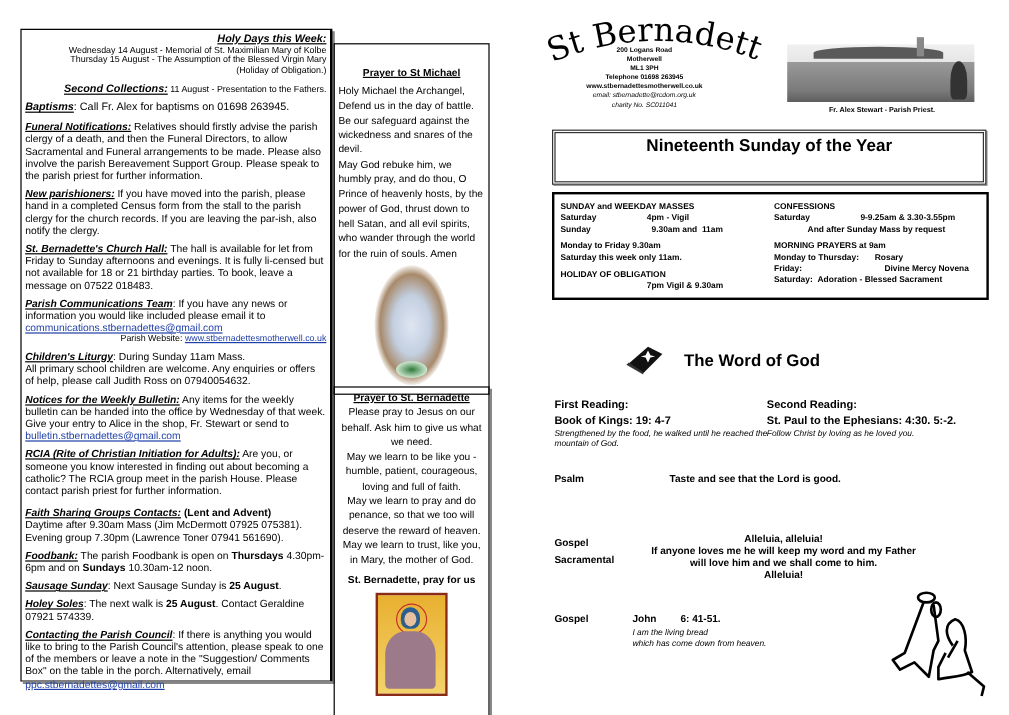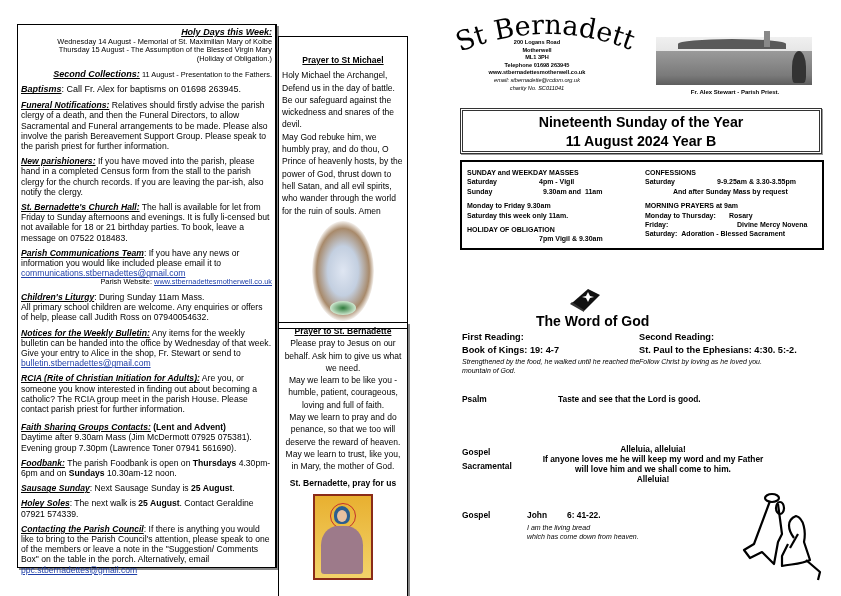--- a/index.html
+++ b/index.html
@@ -41,21 +41,21 @@
 
   #title-box { position:absolute; left:460px; top:108px; width:362px; height:46px; border:3px double #333; box-shadow:1px 1px 0 #999; box-sizing:border-box; text-align:center; font-weight:bold; font-size:14.2px; line-height:19px; padding-top:2px; }
 
   #masses-box { position:absolute; left:460px; top:160px; width:364px; height:90px; border:2px solid #000; box-sizing:border-box; font-size:7px; line-height:9.4px; font-weight:bold; }
   #masses-col { position:absolute; left:5px; top:6px; width:170px; }
   #conf-col { position:absolute; left:183px; top:6px; width:178px; }
   .row { display:flex; }
   .row .k { width:64px; }
   .gap { height:5px; }
 
-  #word { position:absolute; left:520px; top:287px; display:flex; align-items:center;flex-direction:column; }
+  #word { position:absolute; left:520px; top:287px; display:flex; align-items:center; }
   #word .title { font-size:14px; font-weight:bold; margin-left:16px; }
   .reading-label { font-weight:bold; font-size:9.2px; }
   .reading-ref { font-weight:bold; font-size:9.2px; }
   .reading-sub { font-style:italic; font-size:7px; line-height:9px; }
   #first { position:absolute; left:462px; top:331px; width:180px; line-height:13px; }
   #second { position:absolute; left:639px; top:331px; width:190px; line-height:13px; }
   #psalm-l { position:absolute; left:462px; top:394px; font-weight:bold; font-size:8.4px; }
   #psalm-t { position:absolute; left:544px; top:394px; font-weight:bold; font-size:8.4px;margin-left:14px; }
   #acc-l { position:absolute; left:462px; top:445px; font-weight:bold; font-size:8.4px; line-height:14px; }
   #acc-t { position:absolute; left:528px; top:444px; width:250px; text-align:center; font-weight:bold; font-size:8.4px; line-height:10px; }
@@ -168,21 +168,20 @@
 </div>
 <div id="church">
   <div class="roof"></div>
     <div class="tower"></div>
     <div class="tree"></div>
 </div>
 <div id="priest">Fr. Alex Stewart  - Parish Priest.</div>
 
 <div id="title-box">
   <div>Nineteenth Sunday of the Year</div>
-  <div>11 August 2024   Year B</div>
 </div>
 
 <div id="masses-box">
   <div id="masses-col">
     <div>SUNDAY and WEEKDAY MASSES</div>
     <div class="row">
         <span class="k">Saturday</span>
         <span style="margin-left:8px">4pm  - Vigil</span>
       </div>
     <div class="row">
@@ -248,21 +247,21 @@
   <div>Sacramental</div>
 </div>
 <div id="acc-t">
   <div>Alleluia, alleluia!</div>
   <div>If anyone loves me he will keep my word and my Father</div>
   <div>will love him and we shall come to him.</div>
   <div>Alleluia!</div>
 </div>
 
 <div id="gos-l">Gospel</div>
-<div id="gos-ref"><span style="margin-left:0">John</span><span>6: 41-22.</span></div>
+<div id="gos-ref"><span style="margin-left:0">John</span><span>6: 41-51.</span></div>
 <div id="gos-sub">
   <div>I am the living bread</div>
   <div>which has come down from heaven.</div>
 </div>
 
 <svg id="figures" width="90" height="100" viewBox="0 0 90 100">
   <g fill="none" stroke="#000" stroke-width="2.2" stroke-linejoin="round">
     <ellipse cx="32" cy="12" rx="7" ry="4"></ellipse>
     <path d="M30,15 L14,58 L4,64 L10,72 L22,66 L34,78 L38,56 L42,48 L38,18"></path>
     <ellipse cx="40" cy="22" rx="4" ry="6"></ellipse>

